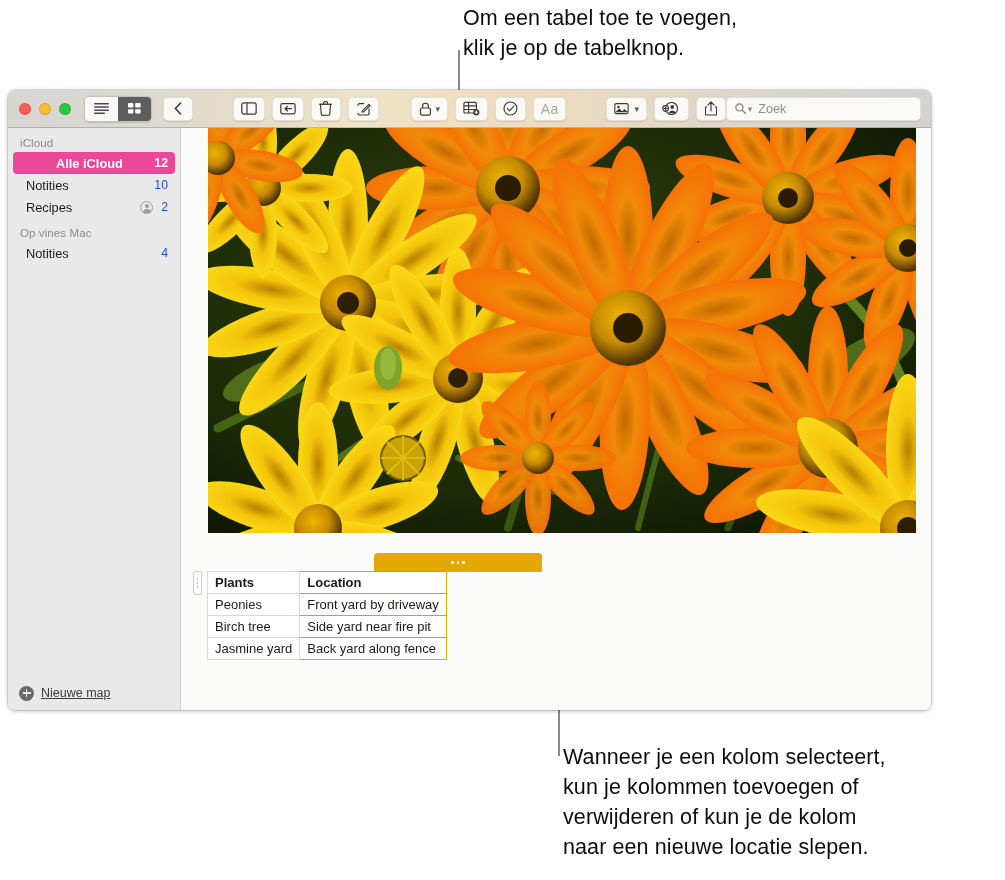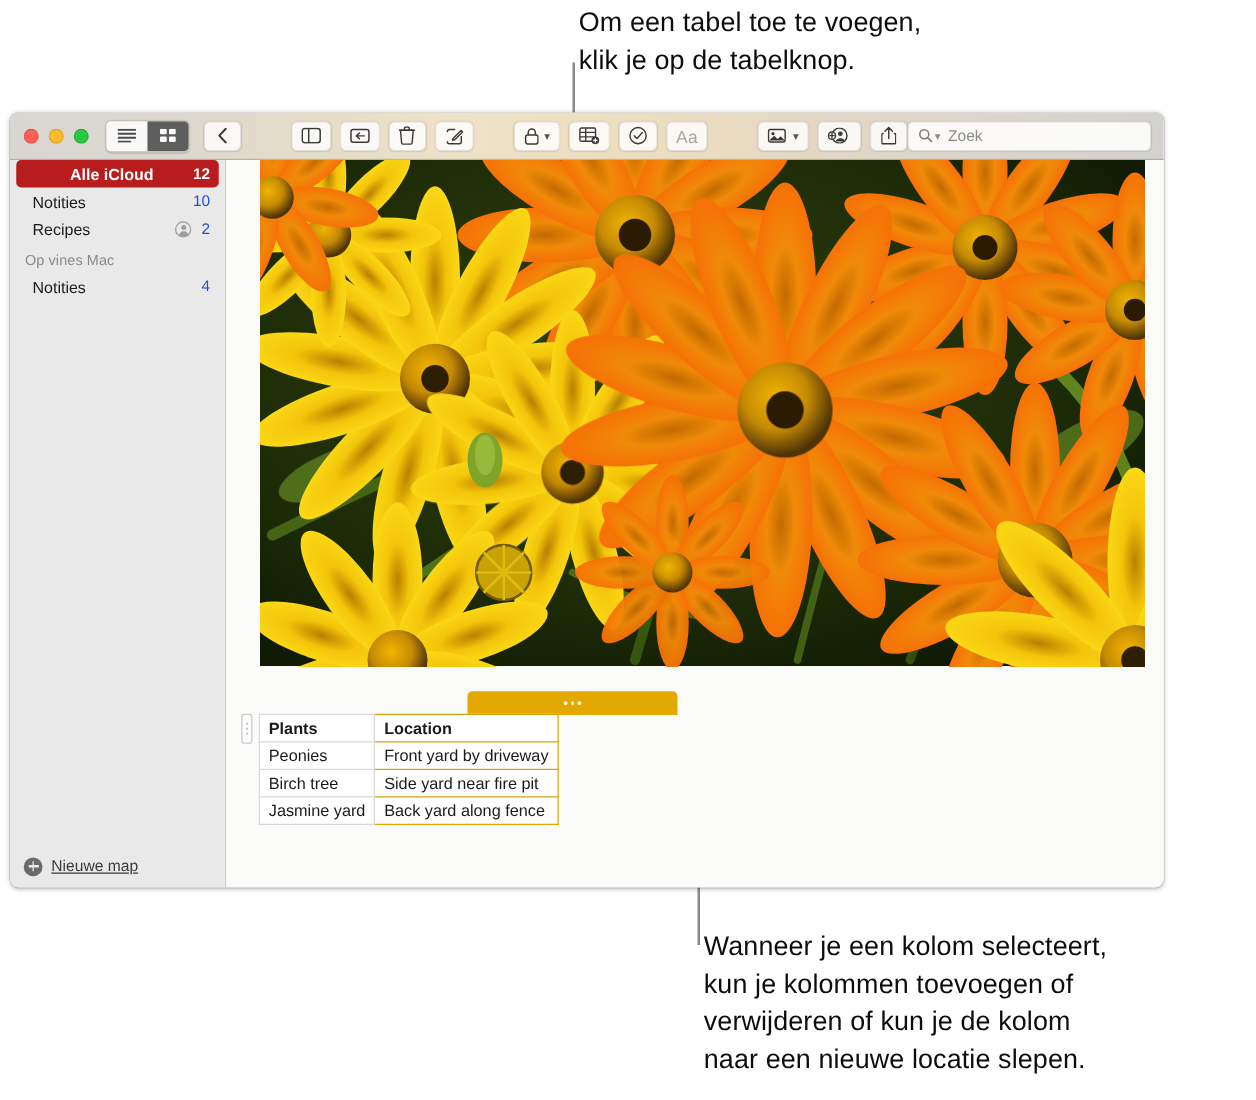--- a/index.html
+++ b/index.html
@@ -130,21 +130,21 @@
     height: 22px;
     margin: 0 5px;
     border-radius: 4px;
     display: flex;
     align-items: center;
     padding: 0 7px 0 13px;
     font-size: 12.8px;
     color: #1c1c1c;
   }
   .sb-item.selected {
-    background: #b91c1c;
+    background: #ec4899;
     color: #fff;
     padding-left: 43px;
   }
   .sb-item .label { flex: 1; }
   .sb-item .count { font-size: 12.3px; color: #1d4ed8; }
   .sb-item.selected .count { color: #fff; font-weight: bold; }
   .sb-item.selected .label { font-weight: bold; }
   .shared-icon {
     width: 13px; height: 13px;
     border-radius: 50%;
@@ -433,20 +433,21 @@
         <span class="chev" style="color:#8b8b8b;margin-left:2px;">▾</span>
         <span class="ph">Zoek</span>
       </div>
     </div>
 
     <div id="body">
 
       <div id="sidebar">
 
         <div>
+          <div class="sb-group">iCloud</div>
 
           <div class="sb-item selected">
             <span class="label">Alle iCloud</span>
             <span class="count">12</span>
           </div>
 
           <div class="sb-item">
             <span class="label">Notities</span>
             <span class="count">10</span>
           </div>

